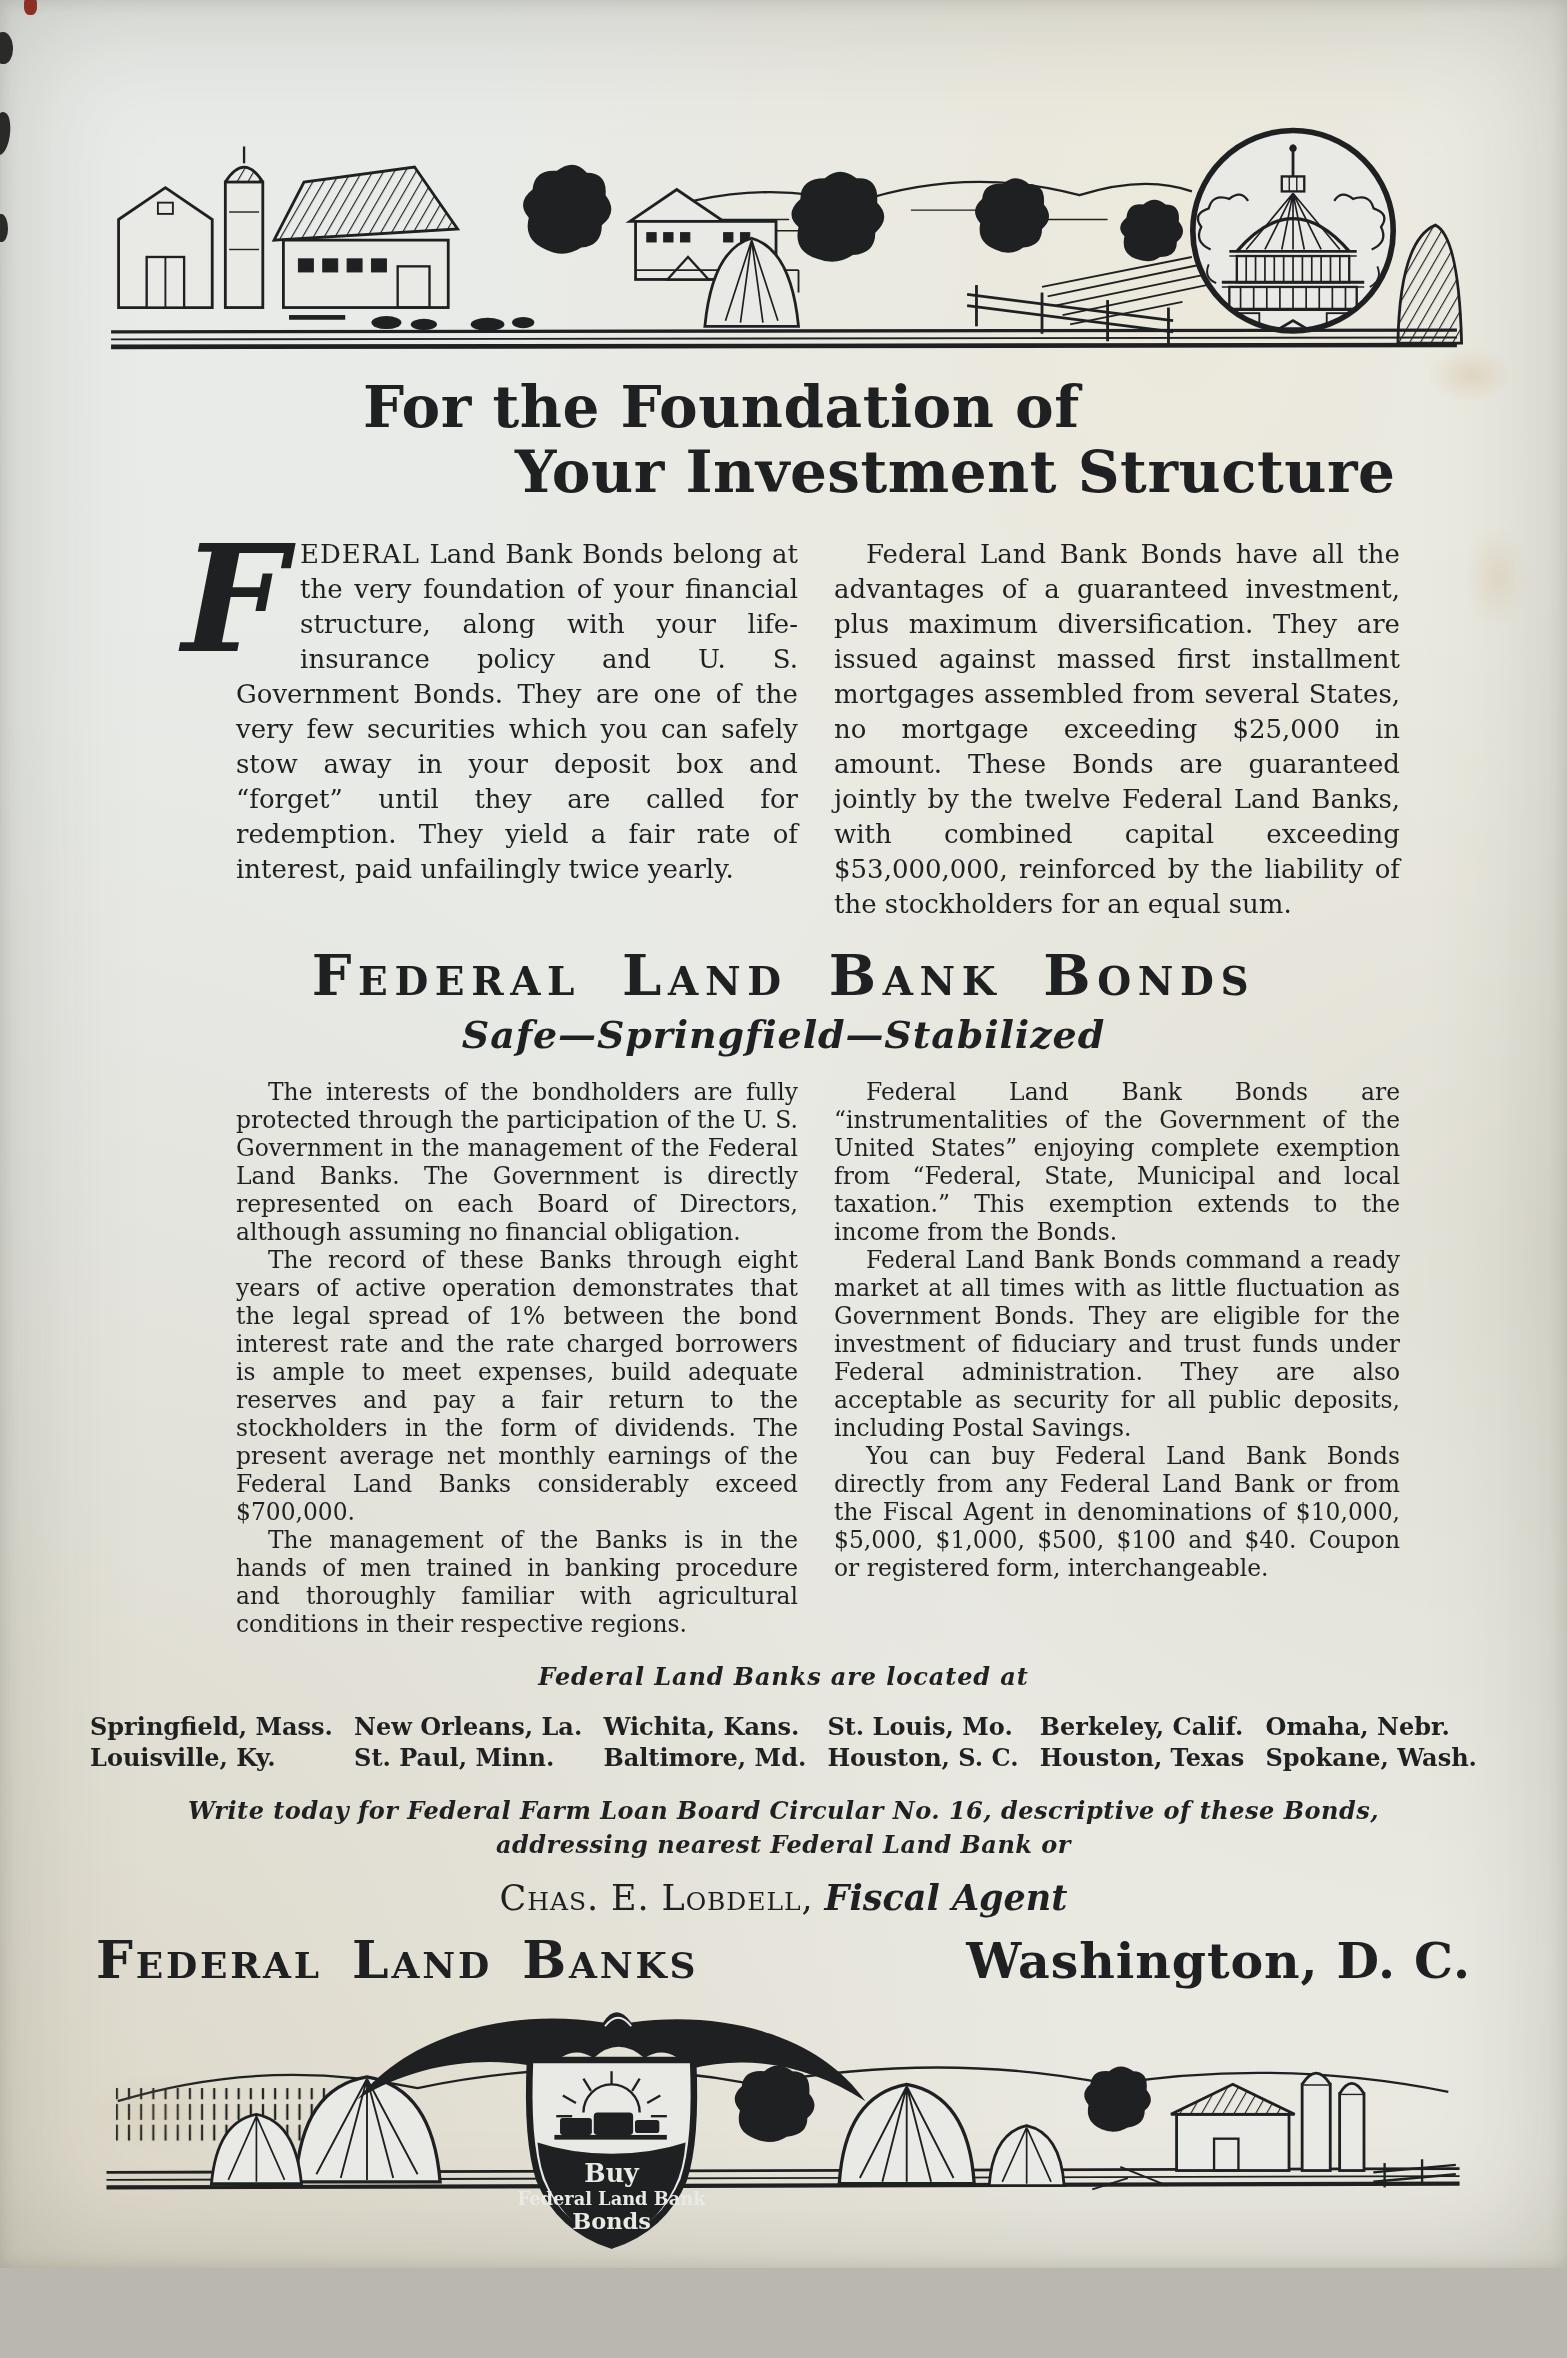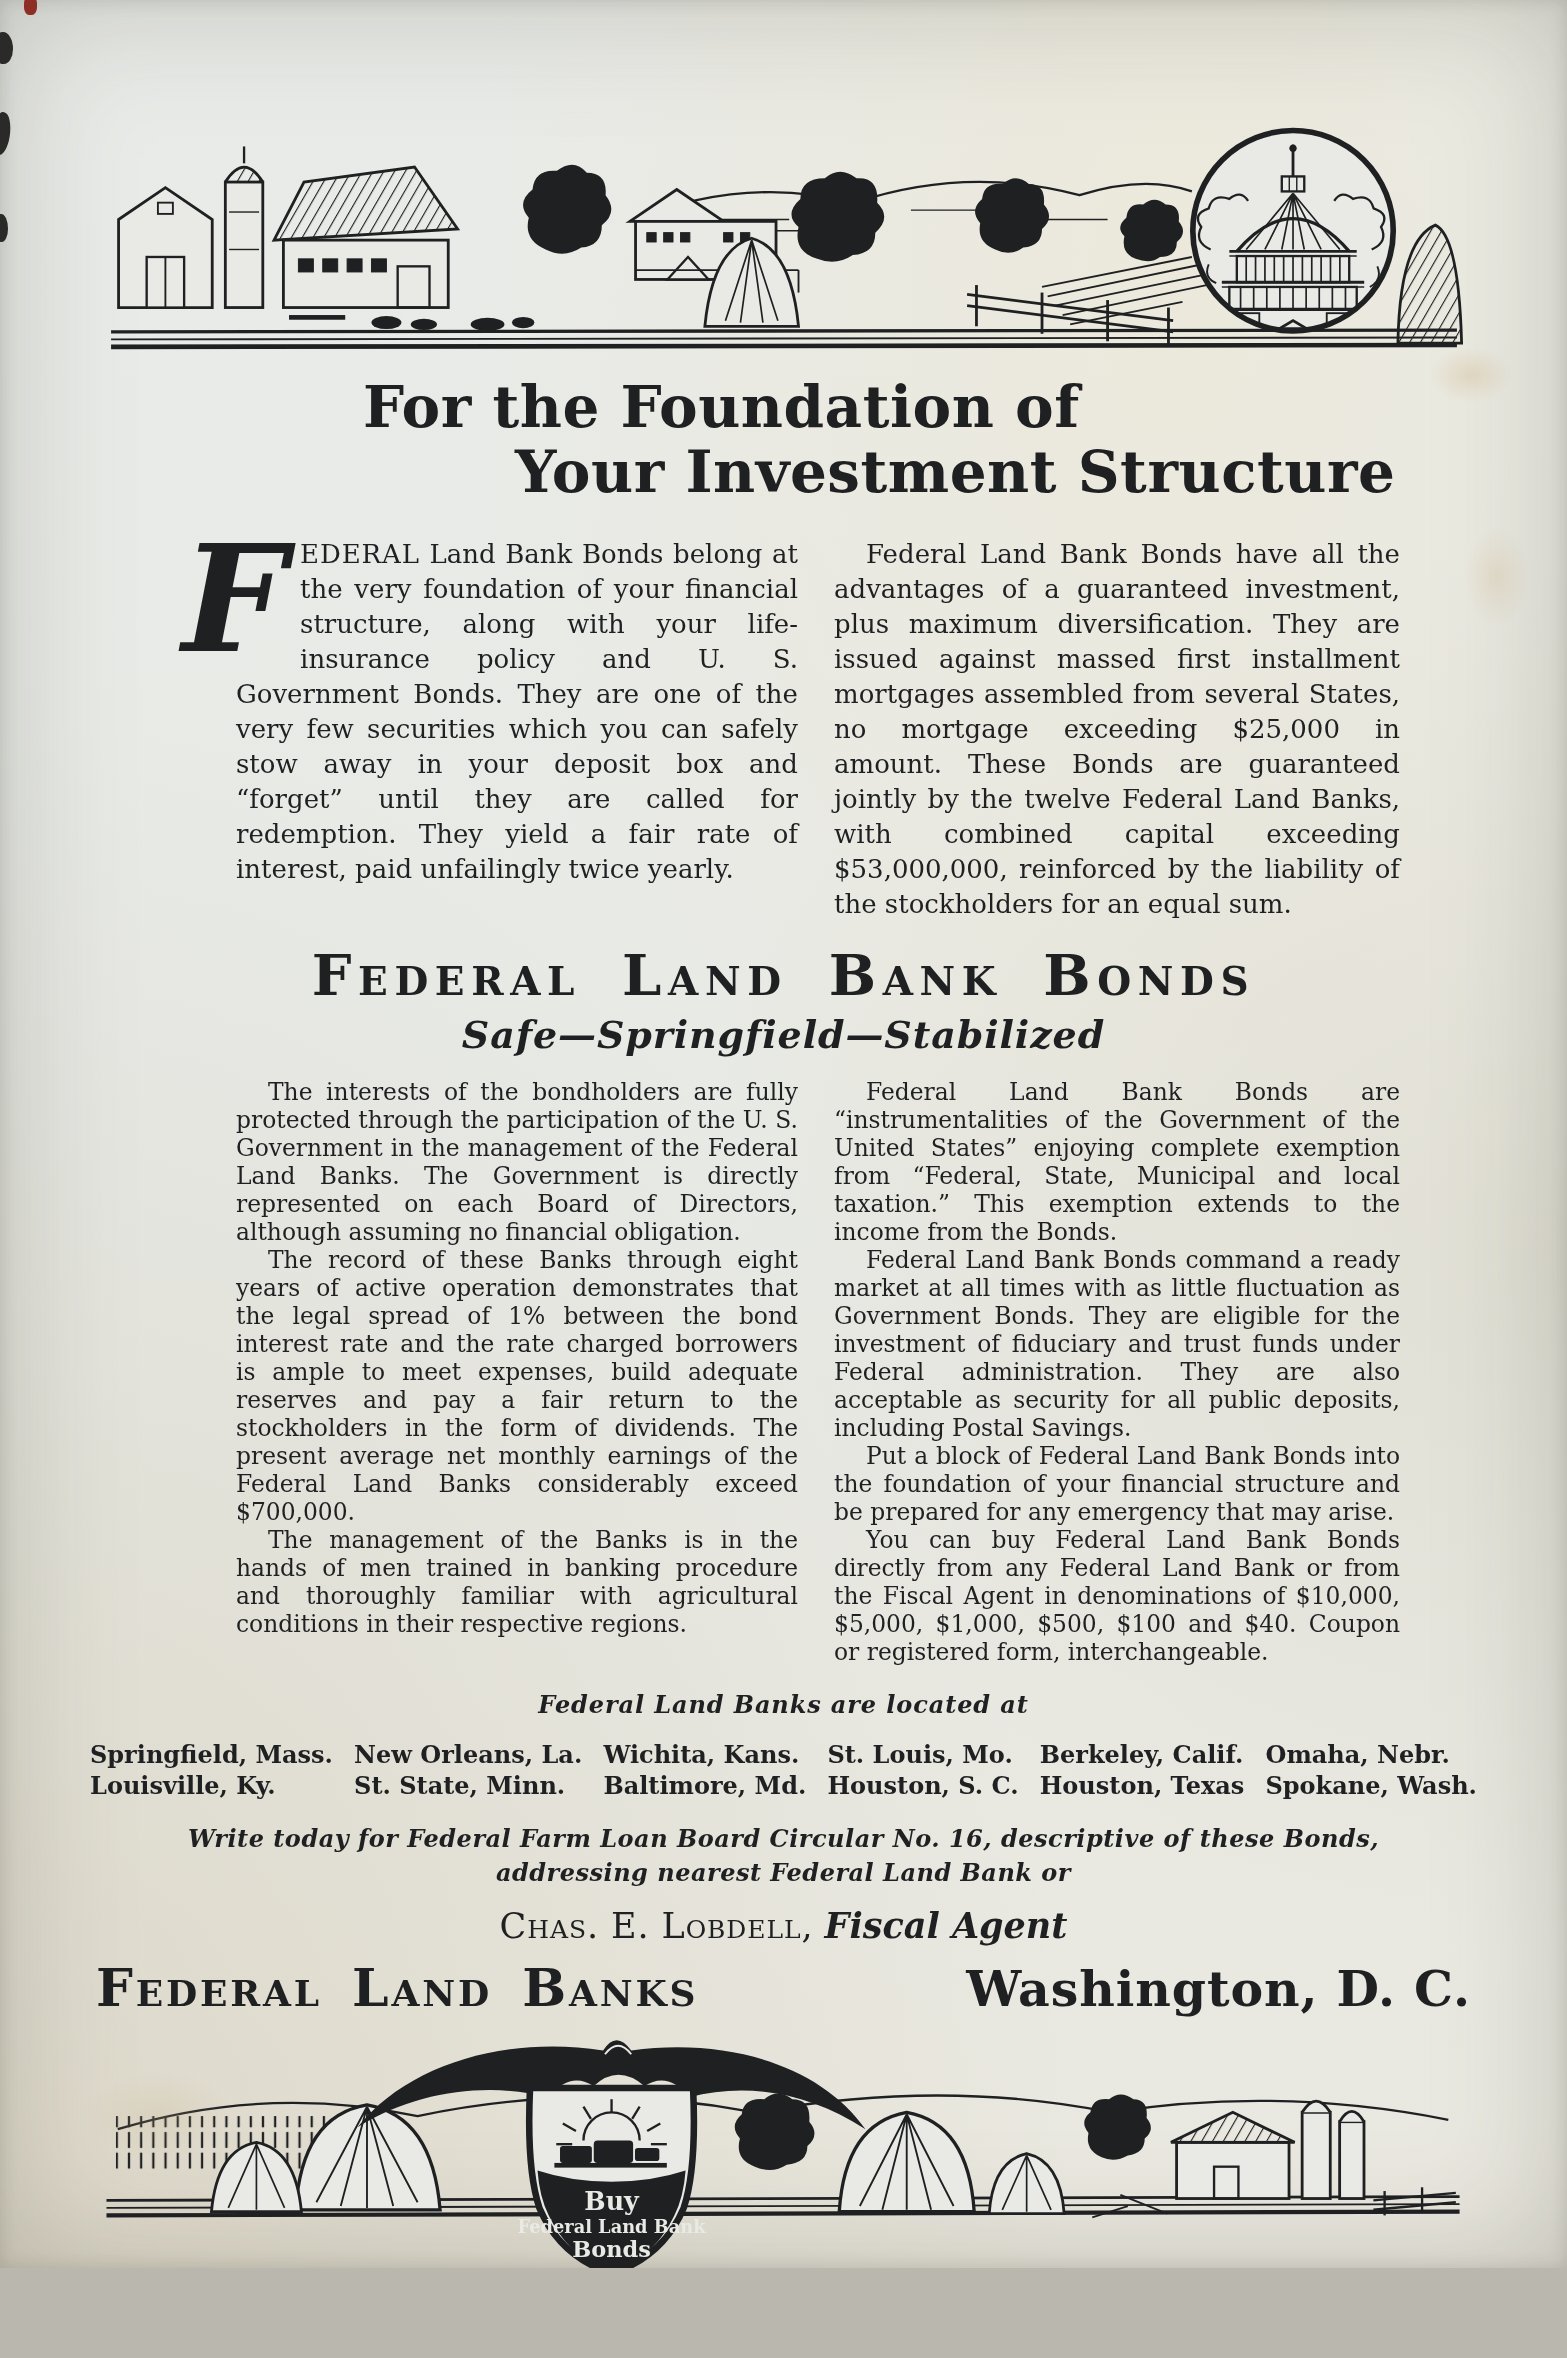--- a/index.html
+++ b/index.html
@@ -269,35 +269,34 @@
 
   <div class="cols body-cols">
     <div class="col-left">
       <p class="indent">The interests of the bondholders are fully protected through the participation of the U. S. Government in the management of the Federal Land Banks.  The Government is directly represented on each Board of Directors, although assuming no financial obligation.</p>
       <p class="indent">The record of these Banks through eight years of active operation demonstrates that the legal spread of 1% between the bond interest rate and the rate charged borrowers is ample to meet expenses, build adequate reserves and pay a fair return to the stockholders in the form of dividends.  The present average net monthly earnings of the Federal Land Banks considerably exceed $700,000.</p>
       <p class="indent">The management of the Banks is in the hands of men trained in banking procedure and thoroughly familiar with agricultural conditions in their respective regions.</p>
     </div>
     <div class="col-right">
       <p class="indent">Federal Land Bank Bonds are “instrumentalities of the Government of the United States” enjoying complete exemption from “Federal, State, Municipal and local taxation.”  This exemption extends to the income from the Bonds.</p>
       <p class="indent">Federal Land Bank Bonds command a ready market at all times with as little fluctuation as Government Bonds.  They are eligible for the investment of fiduciary and trust funds under Federal administration.  They are also acceptable as security for all public deposits, including Postal Savings.</p>
-      <p class="indent">Put a block of Federal Land Bank Bonds into the foundation of your financial structure and be prepared for any emergency that may arise.</p>
       <p class="indent">You can buy Federal Land Bank Bonds directly from any Federal Land Bank or from the Fiscal Agent in denominations of $10,000, $5,000, $1,000, $500, $100 and $40.  Coupon or registered form, interchangeable.</p>
     </div>
   </div>
 
   <div class="locations">
     <div class="loc-caption">Federal Land Banks are located at</div>
     <div class="loc-grid">
       <div class="loc-col">
         <div>Springfield, Mass.</div>
         <div>Louisville, Ky.</div>
       </div>
       <div class="loc-col">
         <div>New Orleans, La.</div>
-        <div>St. State, Minn.</div>
+        <div>St. Paul, Minn.</div>
       </div>
       <div class="loc-col">
         <div>Wichita, Kans.</div>
         <div>Baltimore, Md.</div>
       </div>
       <div class="loc-col">
         <div>St. Louis, Mo.</div>
         <div>Houston, S. C.</div>
       </div>
       <div class="loc-col">

